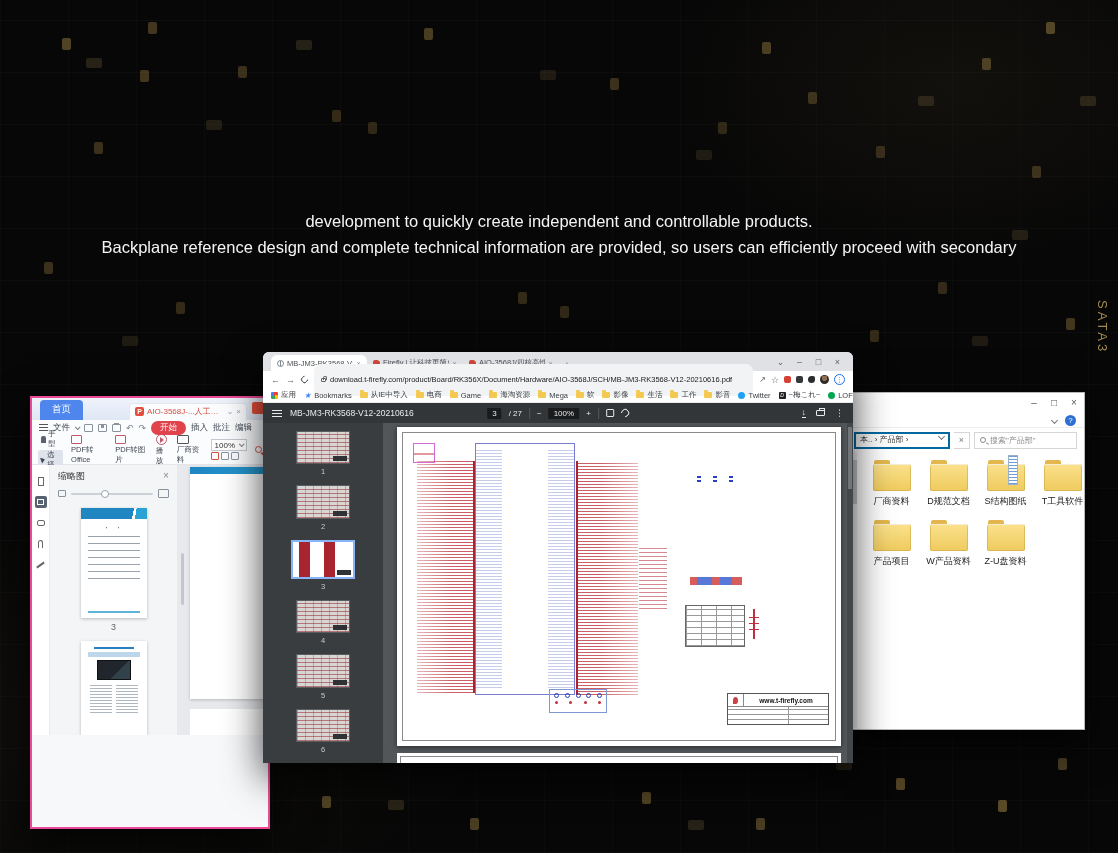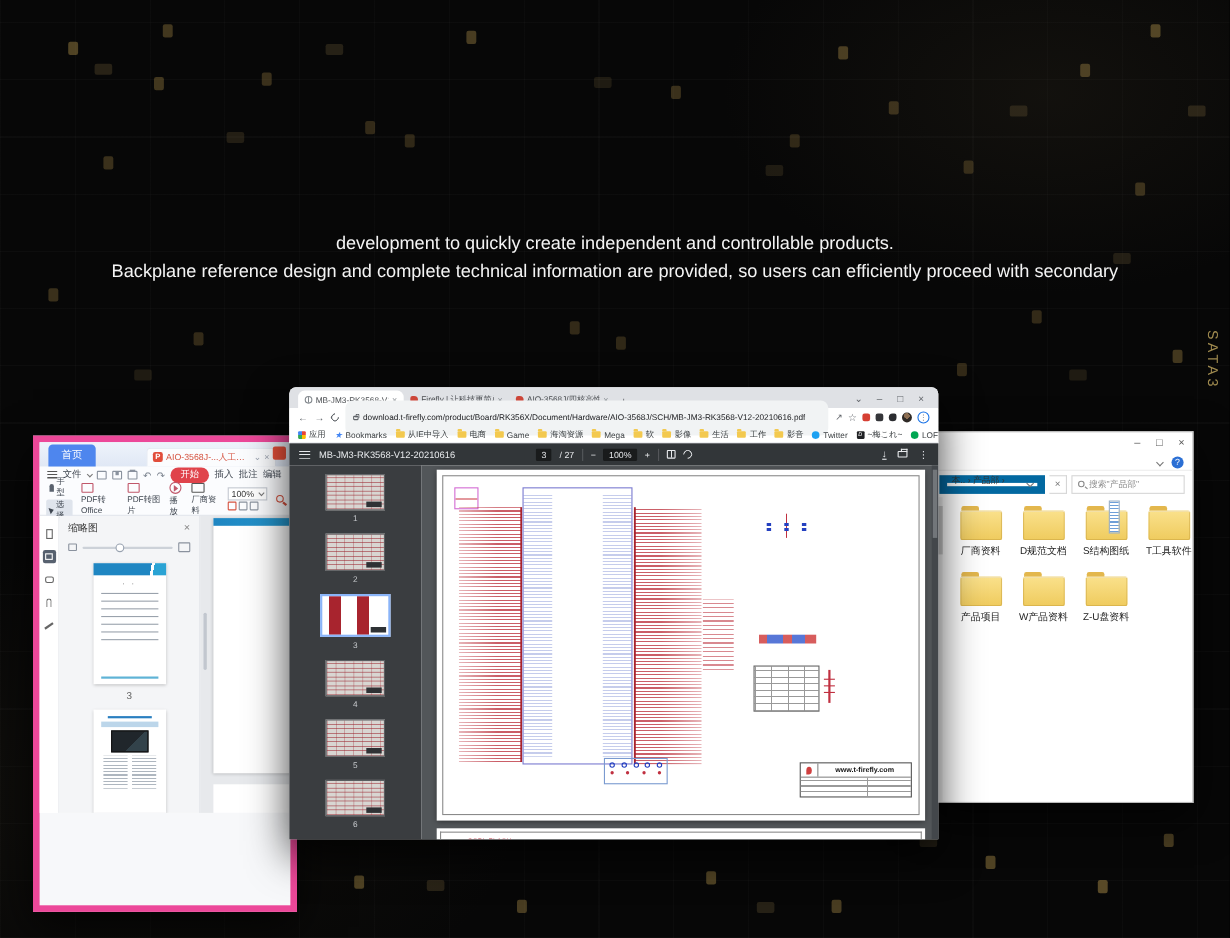--- a/index.html
+++ b/index.html
@@ -51,21 +51,21 @@
     color:#fff; font-size:43px; font-weight:400; letter-spacing:.5px; }
   .hero-sub { position:absolute; top:208px; left:50%; transform:translateX(-50%);
     text-align:center; color:#f4f4f4; font-size:16.5px; line-height:26px; white-space:nowrap; }
 
   
   .win { position:absolute; box-shadow:0 14px 38px rgba(0,0,0,.75); }
   .wctrl { display:flex; align-items:center; }
   .wctrl span { width:20px; text-align:center; color:#5a5a5a; font-size:10px; line-height:1; cursor:default; }
 
   
-  .wps { left:30px; top:396px; width:240px; height:433px; background:#f7f8fa; border:6px solid #ec4899; z-index:2; }
+  .wps { left:30px; top:396px; width:240px; height:433px; background:#f7f8fa; border:2px solid #ec4899; z-index:2; }
   .wps-tabbar { height:22px; background:linear-gradient(#eef3fb,#e0e8f5); display:flex; align-items:flex-end; position:relative; }
   .wps-home { margin-left:8px; background:#4e86ee; color:#fff; font-size:9.5px; padding:3px 12px 4px; border-radius:4px 4px 0 0; }
   .wps-doc { margin-left:46px; background:#fbfcfe; border:1px solid #e2e7f0; border-bottom:none; border-radius:4px 4px 0 0;
     display:flex; align-items:center; gap:3px; padding:2px 5px 3px; font-size:8px; color:#d5523f; max-width:118px; }
   .wps-doc .lbl { white-space:nowrap; overflow:hidden; text-overflow:ellipsis; }
   .pdf-badge { width:9px; height:9px; background:#e14d3b; color:#fff; font-size:7px; font-weight:bold;
     border-radius:2px; display:flex; align-items:center; justify-content:center; flex:none; }
   .wps-doc .tx { color:#98a0ad; font-size:8px; }
   .wps-corner { position:absolute; right:4px; top:4px; width:12px; height:12px; background:#e8503a; border-radius:2px; }
   .wps-menubar { height:15px; display:flex; align-items:center; gap:5px; padding:0 7px; font-size:8.5px; color:#3f4650; background:#fbfcfe; }
@@ -97,21 +97,21 @@
   .mag:after { content:""; position:absolute; left:5px; top:6px; width:4px; height:1.5px; background:#d5523f; transform:rotate(40deg); }
   .wps-body { display:flex; height:270px; }
   .wps-rail { width:18px; background:#fff; border-right:1px solid #e8eaee; display:flex; flex-direction:column; align-items:center; gap:9px; padding-top:10px; }
   .rico { width:12px; height:12px; display:flex; align-items:center; justify-content:center; border-radius:2px; }
   .rico.active { background:#57616f; }
   .bkm-g { width:6px; height:9px; border:1px solid #666; }
   .img-g { width:7px; height:6px; border:1px solid #fff; }
   .cmt-g { width:8px; height:6px; border:1px solid #666; border-radius:2px; }
   .clip-g { width:5px; height:8px; border:1px solid #666; border-bottom:none; border-radius:3px 3px 0 0; }
   .pen-g { width:9px; height:2px; background:#666; transform:rotate(-35deg); }
-  .wps-panel { width:128px; background:#f4f5f7; border-right:1px solid #e6e8ec; display:flex; flex-direction:column; }
+  .wps-panel { width:128px; background:#f4f5f7; border-right:1px solid #e6e8ec; display:flex; flex-direction:column;font-family:Liberation Mono, monospace; }
   .panel-head { display:flex; justify-content:space-between; align-items:center; padding:5px 8px 3px; font-size:9px; color:#333; }
   .panel-close { color:#888; font-size:10px; }
   .slider-row { display:flex; align-items:center; gap:5px; padding:3px 8px 6px; }
   .pic-g { width:8px; height:7px; border:1px solid #8a929e; border-radius:1px; }
   .pic-g.big { width:11px; height:9px; }
   .slider-track { flex:1; height:2px; background:#ccd1d8; position:relative; border-radius:1px; }
   .slider-knob { position:absolute; left:36%; top:-3px; width:8px; height:8px; background:#fff; border:1px solid #98a2b0; border-radius:50%; }
   .thumb-list { flex:1; overflow:hidden; display:flex; flex-direction:column; align-items:center; padding-top:4px; }
   .wthumb3 { width:66px; height:112px; background:#fff; box-shadow:0 1px 3px rgba(0,0,0,.25); position:relative; }
   .wt-head { height:11px; margin:0; background:linear-gradient(100deg,#1f86c2 78%,#fff 78% 82%,#2aa3d4 82%); }
@@ -133,21 +133,21 @@
   .wps-page-band { height:7px; background:linear-gradient(90deg,#1f86c2,#2aa3d4); }
   .wps-page2 { position:absolute; left:12px; bottom:0; width:120px; height:26px; background:#fff; }
 
   
   .explorer { left:846px; top:392px; width:239px; height:338px; background:#fff; border:1px solid #b9b9b9; z-index:2; }
   .ex-title { height:20px; display:flex; justify-content:flex-end; align-items:center; }
   .ex-ribbon { height:15px; border-bottom:1px solid #ededed; display:flex; justify-content:flex-end; align-items:center; gap:8px; padding-right:8px; }
   .ex-chev { width:5px; height:5px; border-right:1px solid #777; border-bottom:1px solid #777; transform:rotate(45deg); }
   .ex-help { width:11px; height:11px; border-radius:50%; background:#2b6fd4; color:#fff; font-size:8px; display:flex; align-items:center; justify-content:center; }
   .ex-addr { height:24px; display:flex; align-items:center; gap:4px; padding:0 7px; }
-  .ex-crumb { width:96px; height:17px; border:7px solid #0369a1; display:flex; align-items:flex-end; font-size:8px; color:#333; padding:0 4px; gap:3px; }
+  .ex-crumb { width:96px; height:17px; border:2px solid #0369a1; display:flex; align-items:flex-start; font-size:8px; color:#333; padding:0 4px; gap:3px; }
   .ex-crumb .grow { flex:1; white-space:nowrap; overflow:hidden; }
   .ex-x { width:16px; height:17px; border:1px solid #d6d6d6; border-left:none; color:#777; font-size:9px; display:flex; align-items:center; justify-content:center; }
   .ex-search { flex:1; height:17px; border:1px solid #d6d6d6; display:flex; align-items:center; gap:4px; padding:0 5px; font-size:8px; color:#8a8a8a; }
   .mag-g { width:6px; height:6px; border:1px solid #8a8a8a; border-radius:50%; position:relative; flex:none; }
   .mag-g:after { content:""; position:absolute; left:4.5px; top:5px; width:3px; height:1px; background:#8a8a8a; transform:rotate(40deg); }
   .ex-body { position:relative; height:276px; }
   .ex-scroll { position:absolute; left:5px; top:0; width:5px; height:100%; background:#f2f2f2; }
   .ex-scroll i { display:block; width:5px; height:44px; background:#c9c9c9; margin-top:8px; }
   .ex-folders { position:absolute; left:16px; top:8px; display:grid; grid-template-columns:repeat(4,57px); row-gap:12px; }
   .folder { display:flex; flex-direction:column; align-items:center; }

